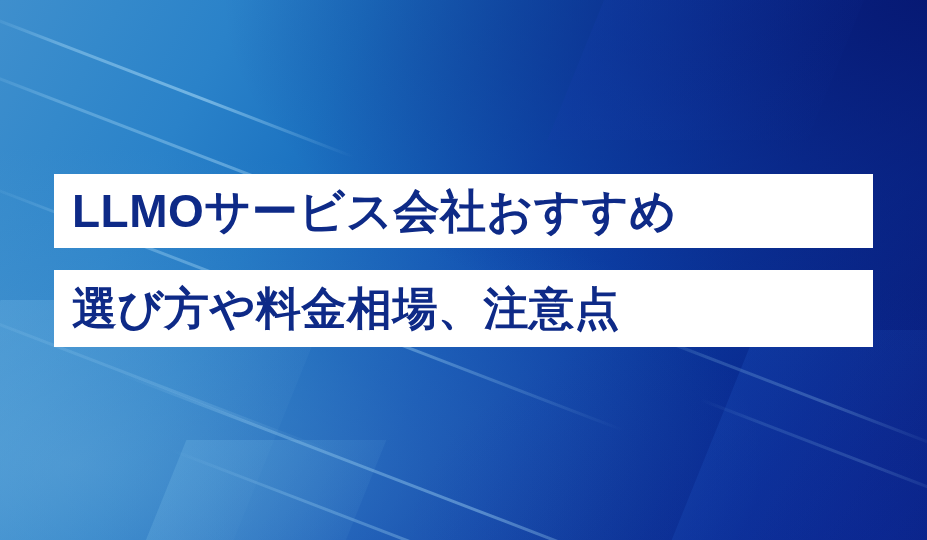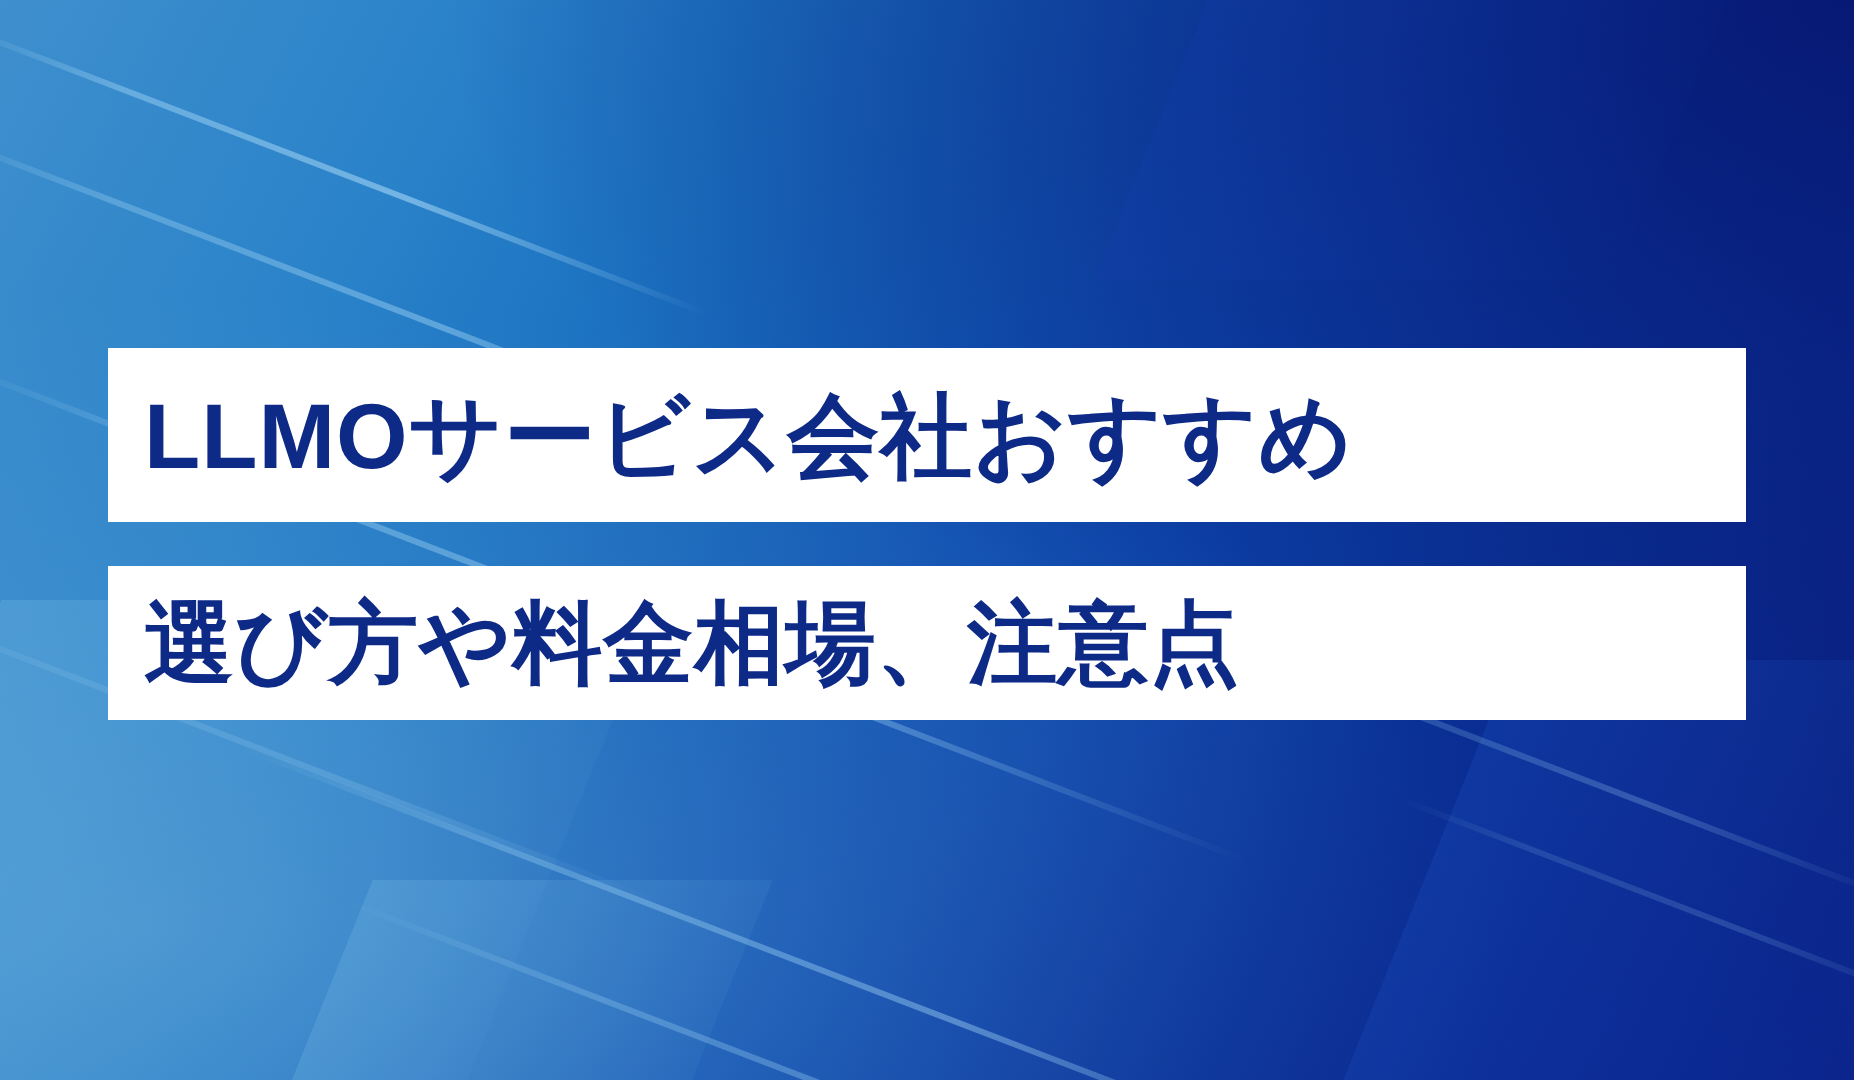--- a/index.html
+++ b/index.html
@@ -115,21 +115,21 @@
     left: 54px;
     top: 174px;
     width: 819px;
   }
   .title-bar {
     background: #ffffff;
     box-sizing: border-box;
     display: flex;
     align-items: center;
   }
-  .title-bar-1 { height: 87px; }
+  .title-bar-1 { height: 74px; }
   .title-gap   { height: 22px; }
   .title-bar-2 { height: 77px; }
 
   .title-text {
     color: #0e2a87;
     font-weight: 700;
     font-size: 46px;
     letter-spacing: 0.5px;
     line-height: 1;
     white-space: nowrap;

